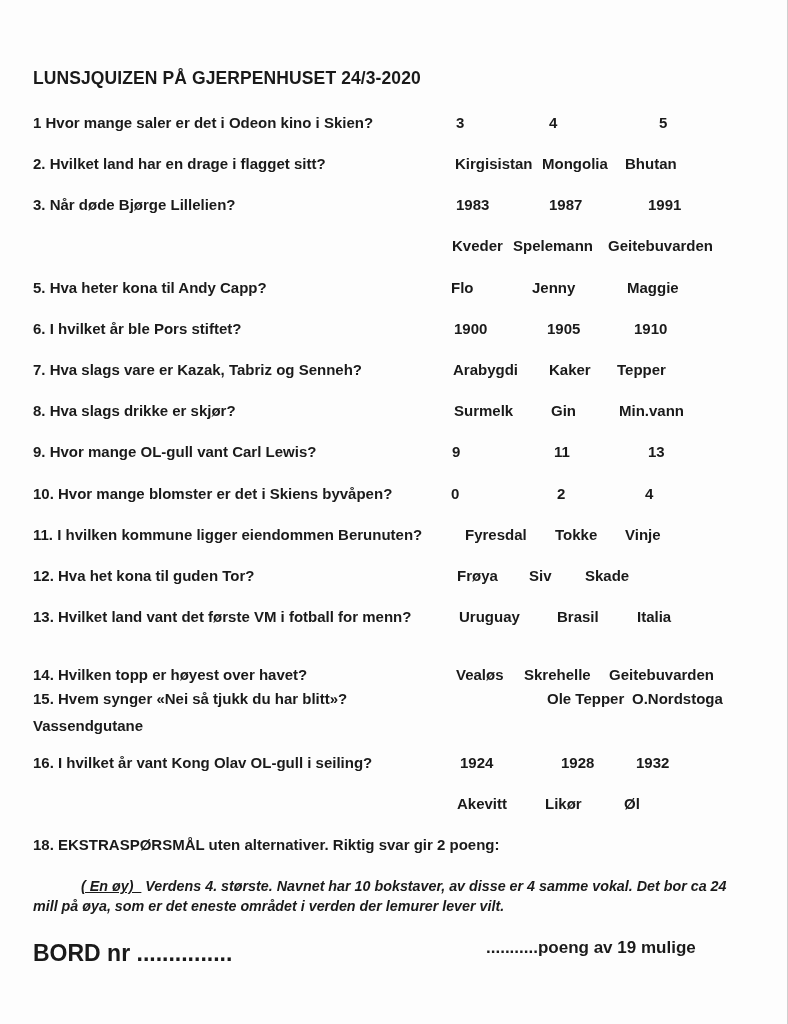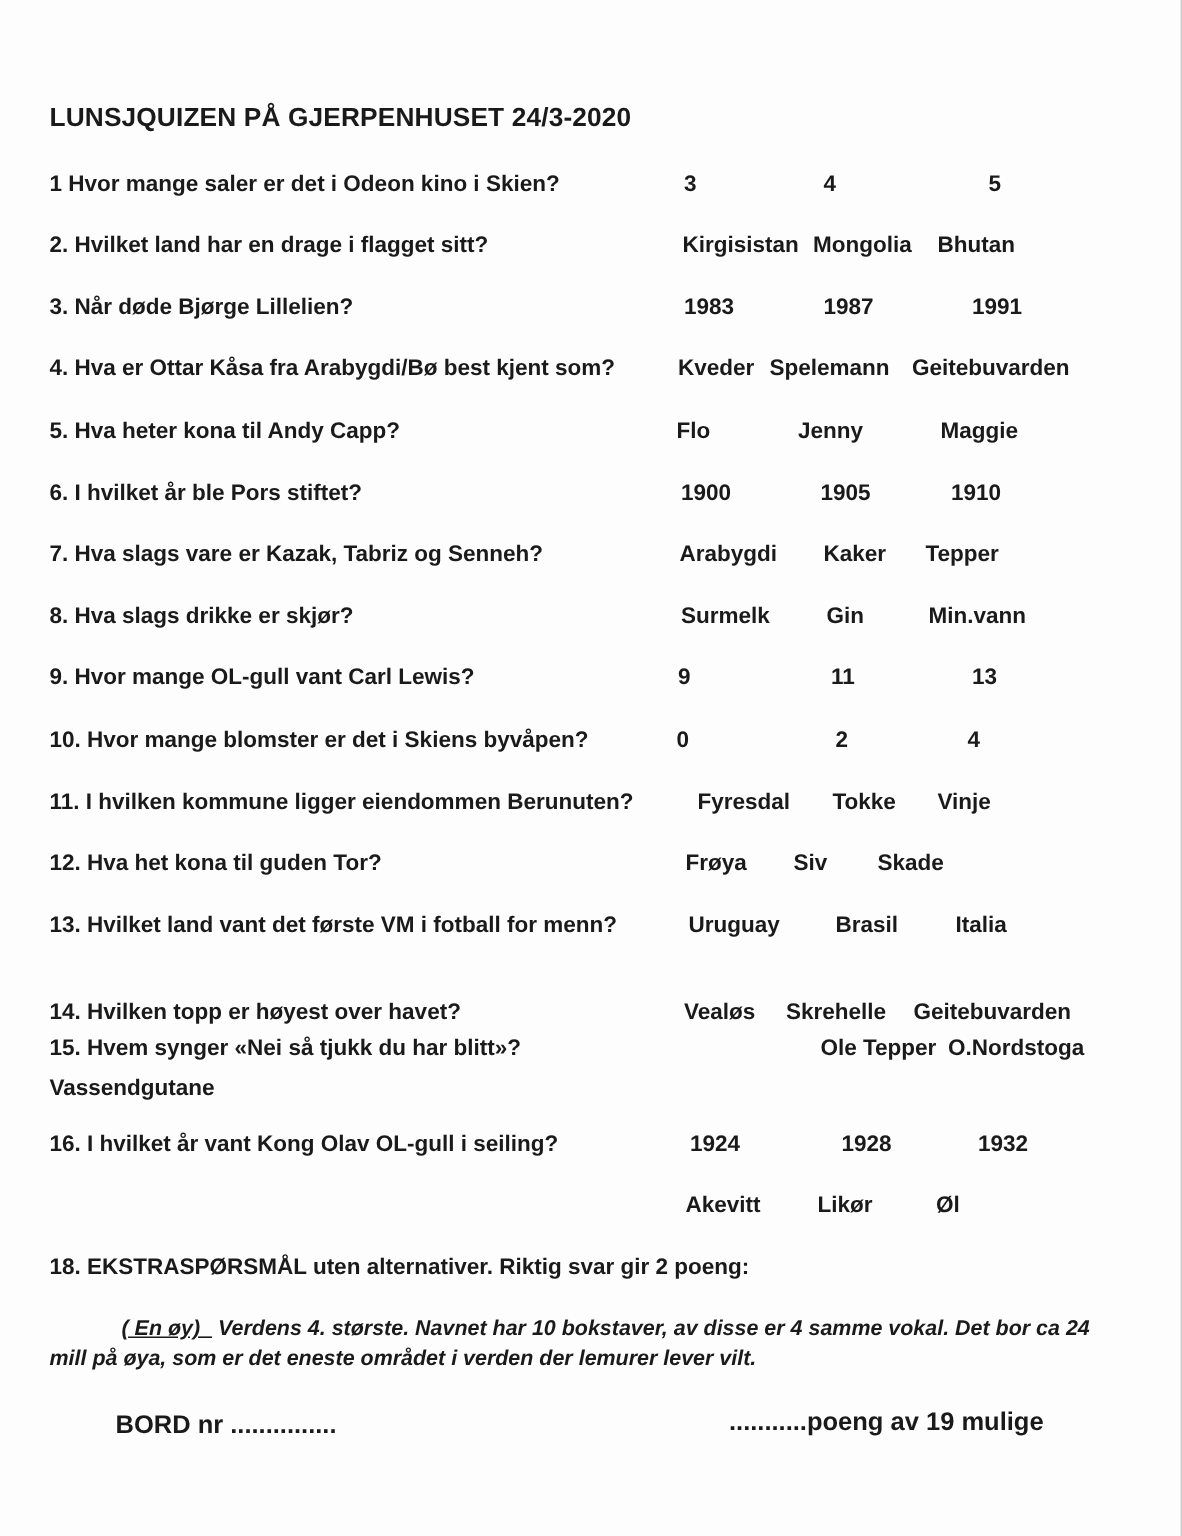--- a/index.html
+++ b/index.html
@@ -78,23 +78,22 @@
     }
     .answer-blank {
       text-decoration: underline;
       margin-left: 48px;
     }
     .footer-left {
       position: absolute;
       left: 33px;
       top: 940px;
       font-weight: bold;
-      font-size: 17px;
-      white-space: nowrap;
-      margin-left: 44px;
+      font-size: 23px;
+      white-space: nowrap;
     }
     .footer-right {
       position: absolute;
       left: 486px;
       top: 938px;
       font-weight: bold;
       font-size: 17px;
       white-space: nowrap;
     }
   </style>
@@ -120,21 +119,20 @@
   </div>
 
   <div class="row" style="top:196px">
     <span class="q">3.  Når døde Bjørge Lillelien?</span>
     <span class="opt" style="left:456px">1983</span>
     <span class="opt" style="left:549px">1987</span>
     <span class="opt" style="left:648px">1991</span>
   </div>
 
   <div class="row" style="top:237px">
-    <span class="q">4.  Hva er Ottar Kåsa fra Arabygdi/Bø best kjent som?</span>
     <span class="opt" style="left:452px">Kveder</span>
     <span class="opt" style="left:513px">Spelemann</span>
     <span class="opt" style="left:608px">Geitebuvarden</span>
   </div>
 
   <div class="row" style="top:279px">
     <span class="q">5.  Hva heter kona til Andy Capp?</span>
     <span class="opt" style="left:451px">Flo</span>
     <span class="opt" style="left:532px">Jenny</span>
     <span class="opt" style="left:627px">Maggie</span>
@@ -207,21 +205,21 @@
     <span class="q">15.  Hvem synger «Nei så tjukk du har blitt»?</span>
     <span class="opt" style="left:547px">Ole Tepper</span>
     <span class="opt" style="left:632px">O.Nordstoga</span>
   </div>
   <div class="q15-cont">Vassendgutane</div>
 
   <div class="row" style="top:754px">
     <span class="q">16. I hvilket år vant Kong Olav OL-gull i seiling?</span>
     <span class="opt" style="left:460px">1924</span>
     <span class="opt" style="left:561px">1928</span>
-    <span class="opt" style="left:652px">1932</span>
+    <span class="opt" style="left:636px">1932</span>
   </div>
 
   <div class="row" style="top:795px">
     <span class="opt" style="left:457px">Akevitt</span>
     <span class="opt" style="left:545px">Likør</span>
     <span class="opt" style="left:624px">Øl</span>
   </div>
 
   <div class="extra">18. EKSTRASPØRSMÅL  uten alternativer. Riktig svar gir 2 poeng:</div>
   <div class="extra-body">

